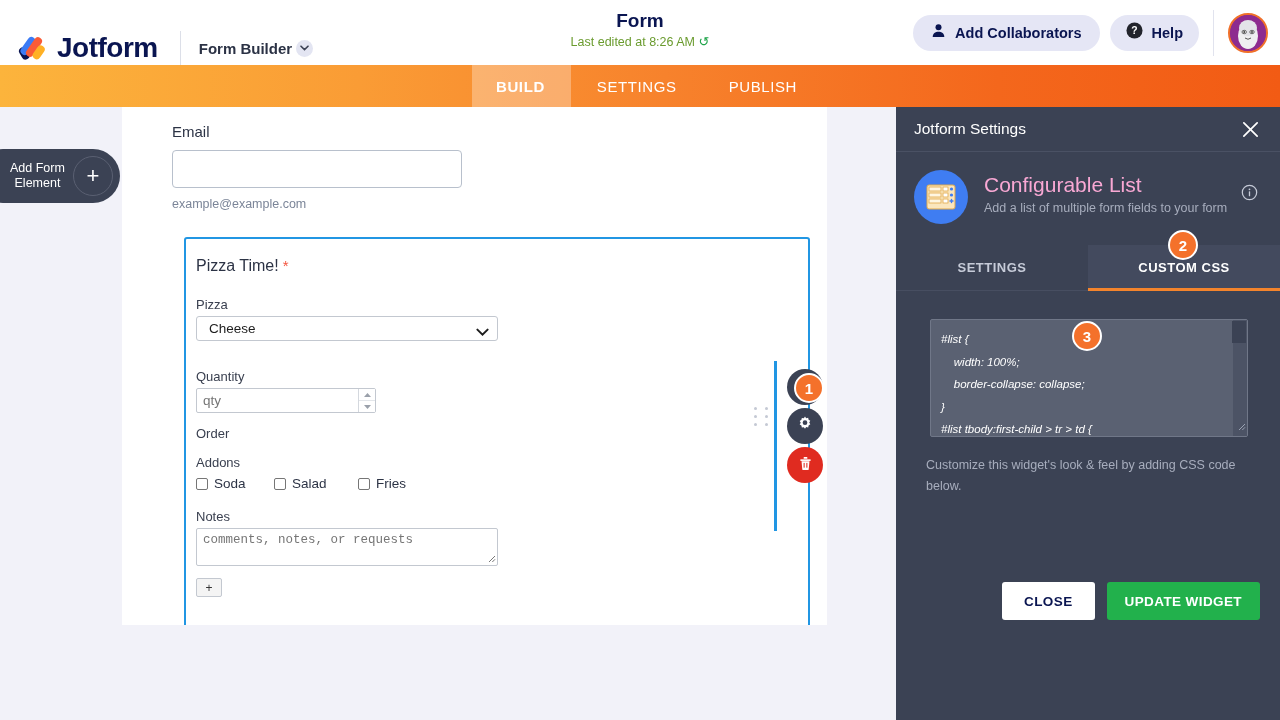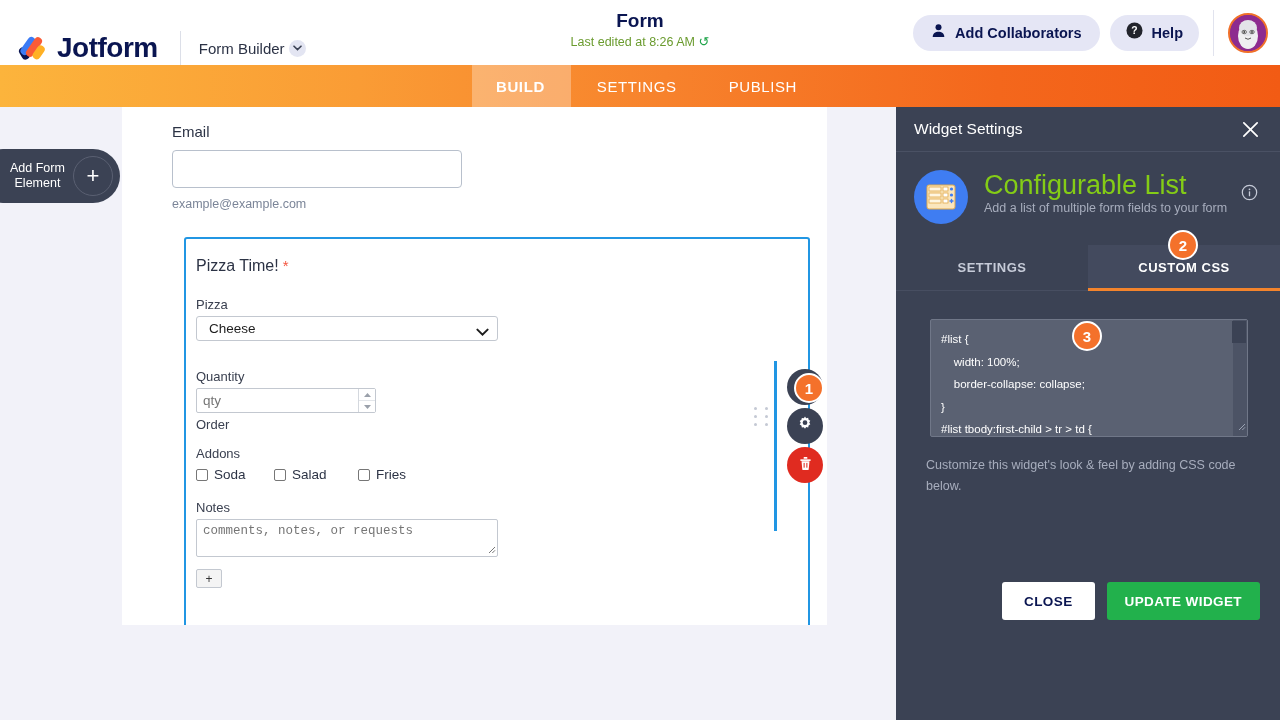--- a/index.html
+++ b/index.html
@@ -12,21 +12,21 @@
 
   
   .topbar {
     position: absolute; left: 0; top: 0; width: 1280px; height: 65px;
     background: #fff; display: flex; align-items: flex-end;
   }
   .brand { display: flex; align-items: center; padding-left: 18px; }
   .logo-mark { width: 30px; height: 30px; position: relative; margin-right: 9px; }
   .logo-text { font-size: 28px; font-weight: bold; color: #0a1551; letter-spacing: -0.5px; }
   .brand-div { width: 1px; height: 34px; background: #dcdfe8; margin: 0 18px 0 22px; }
-  .fb-wrap { display: flex; align-items: center; gap: 4px; cursor: pointer; }
+  .fb-wrap { display: flex; align-items: center; gap: 4px; cursor: pointer; font-weight: bold; }
   .fb-label { font-size: 15px; color: #2b3245; }
   .chev-circle {
     width: 17px; height: 17px; border-radius: 50%; background: #e3e5f2;
     display: flex; align-items: center; justify-content: center;
   }
   .chev-circle svg { display: block; }
 
   .center-title { position: absolute; left: 0; right: 0; top: 9px; text-align: center; pointer-events: none; }
   .center-title .t1 { font-size: 19px; font-weight: bold; color: #0a1551; line-height: 24px; }
   .center-title .t2 { font-size: 12.5px; color: #6a9b2e; line-height: 18px; }
@@ -166,36 +166,36 @@
     padding: 0 20px 0 18px; border-bottom: 1px solid #4a5164;
   }
   .panel-head .ph-t { font-size: 15.5px; color: #fff; }
   .close-x { cursor: pointer; display: flex; }
   .widget-info { display: flex; align-items: flex-start; padding: 18px 18px 0 18px; position: relative; }
   .wi-icon {
     width: 54px; height: 54px; border-radius: 50%; background: #3f7df2;
     display: flex; align-items: center; justify-content: center; flex: none;
   }
   .wi-text { margin-left: 16px; padding-top: 2px; }
-  .wi-title { font-size: 27px; color: #84cc16; line-height: 26px; }
+  .wi-title { font-size: 21px; color: #f9a8d4; line-height: 26px; }
   .wi-sub { font-size: 12.5px; color: #a7adbd; margin-top: 3px; }
   .info-i { position: absolute; right: 22px; top: 32px; cursor: pointer; }
 
   .tabs { display: flex; margin-top: 21px; height: 46px; border-bottom: 1px solid #474e61; }
   .ptab {
     flex: 1; display: flex; align-items: center; justify-content: center;
     font-size: 13px; font-weight: bold; letter-spacing: 0.5px;
     color: #c6cbd8; cursor: pointer; position: relative;
   }
   .ptab.active { background: #434a5e; color: #fff; }
   .ptab.active::after {
     content: ''; position: absolute; left: 0; right: 0; bottom: -1px; height: 3px; background: #f4842c;
   }
 
-  .css-wrap { margin: 28px 32px 0 34px; position: relative; }
+  .css-wrap { margin: 28px 32px 0 34px; position: relative; font-style: italic; }
   .css-box {
     width: 318px; height: 118px; background: #5a6172; border: 1px solid #6b soft;
     border: 1px solid #707788; border-radius: 2px; padding: 8px 10px;
     font-family: "Liberation Sans", sans-serif; font-size: 11.5px;
     color: #ffffff; line-height: 22.6px; overflow: hidden; position: relative; cursor: text;
   }
   .css-scroll {
     position: absolute; right: 1px; top: 1px; width: 14px; height: 116px; background: #4c5365;
   }
   .css-thumb { position: absolute; right: 1px; top: 1px; width: 14px; height: 22px; background: #3b4254; }
@@ -346,21 +346,21 @@
                     </svg>
                 </div>
                 <div class="spin-b">
                   <svg width="9" height="6" viewBox="0 0 9 6">
                       <path d="M4.5 5L1 1h7z" fill="#9aa0aa"></path>
                     </svg>
                 </div>
               </div>
             </div>
 
-            <div class="w-label" style="margin-top:4px">Order</div>
+            <div class="w-label" style="margin-top:13px">Order</div>
 
             <div class="w-label" style="margin-top:14px">Addons</div>
             <div class="opt-row">
               <label class="opt" style="width:78px;margin-right:0">
                 <span class="cb"></span>
                 <span>Soda</span>
               </label>
               <label class="opt" style="width:84px;margin-right:0">
                 <span class="cb"></span>
                 <span>Salad</span>
@@ -430,21 +430,21 @@
             <rect x="7" y="8.4" width="1.1" height="5" fill="#e02b20"></rect>
             <rect x="9.9" y="8.4" width="1.1" height="5" fill="#e02b20"></rect>
           </svg>
         </span>
       </div>
     </div>
   </div>
 
   <div class="panel">
     <div class="panel-head">
-      <div class="ph-t">Widget Settings</div>
+      <div class="ph-t">Jotform Settings</div>
       <div class="close-x">
         <svg width="19" height="19" viewBox="0 0 20 20">
             <path d="M3 3L17 17M17 3L3 17" stroke="#fff" stroke-width="1.8" stroke-linecap="round"></path>
           </svg>
       </div>
     </div>
 
     <div class="widget-info">
       <div class="wi-icon">
         <svg width="34" height="34" viewBox="0 0 34 34">

